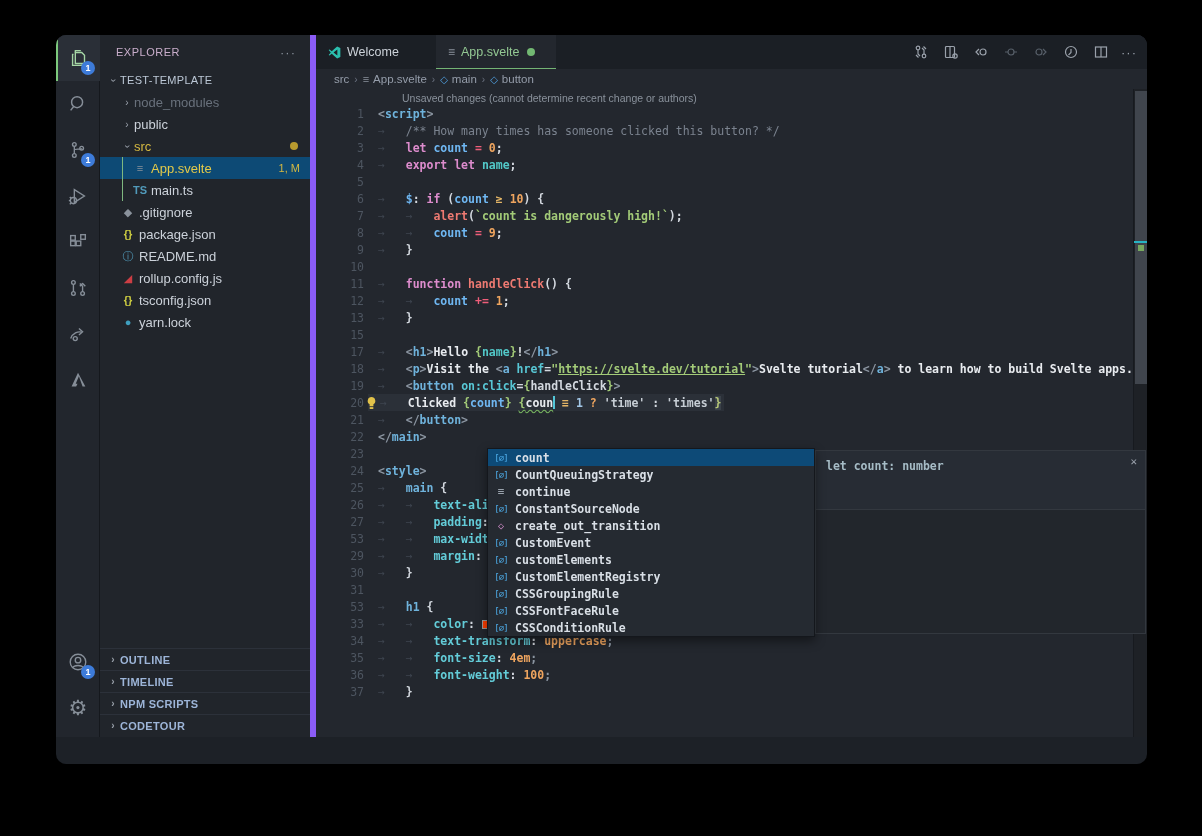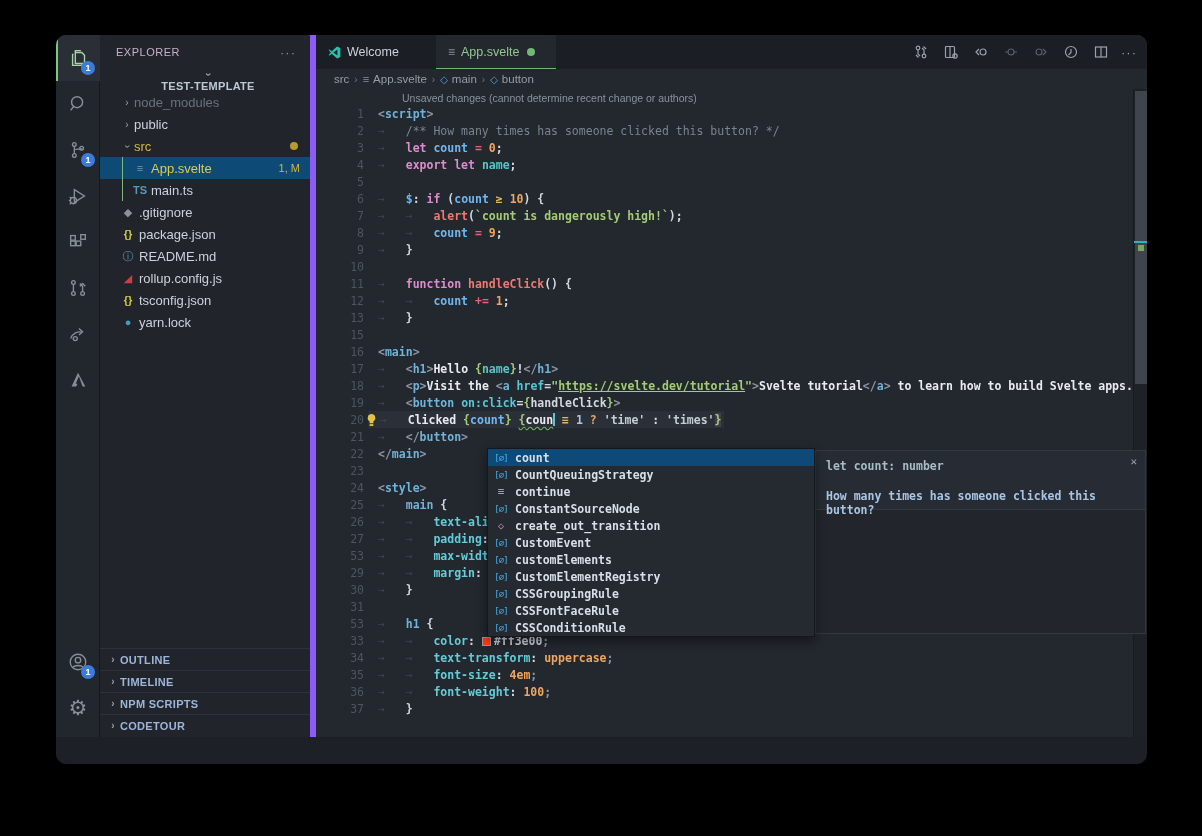--- a/index.html
+++ b/index.html
@@ -28,22 +28,22 @@
     padding:0 3px; font-weight:bold; }
   .act-bottom { position:absolute; bottom:6px; left:0; width:44px; }
   .gear-glyph { font-size:21px; color:#868e98; }
 
   
   .sidebar { width:216px; background:#21252b; border-right:6px solid #8b5cf6; position:relative; flex:none;
     font-size:13px; color:#ccd2da; }
   .sb-header { height:34px; display:flex; align-items:center; justify-content:space-between; padding:0 14px 0 16px; }
   .sb-title { font-size:11px; letter-spacing:.5px; color:#c9aecb; }
   .sb-dots { color:#8a929c; font-size:13px; letter-spacing:1px; }
-  .root-row { height:22px; display:flex; align-items:center; padding-left:6px; font-weight:bold;
-    font-size:11px; color:#bcc8d6; letter-spacing:.3px;flex-direction:column; }
+  .root-row { height:22px; display:flex; align-items:center; padding-left:6px; font-weight:normal;
+    font-size:11px; color:#bcc8d6; letter-spacing:.3px; }
   .chev { display:inline-block; width:14px; color:#9aa1ab; font-size:10px; text-align:center; flex:none; }
   .chev.open { transform:rotate(90deg); }
   .tree { position:relative; }
   .tree-row { height:22px; display:flex; align-items:center; position:relative; }
   .tree-row .ficon { width:16px; text-align:center; font-size:11px; flex:none; margin-right:3px; }
   .tree-row.dim .flabel { color:#69717c; }
   .tree-row.mod .flabel { color:#d4b841; }
   .tree-row.selected { background:#0d4a75; }
   .tree-row.selected .flabel { color:#e3c949; }
   .fbadge { margin-left:auto; margin-right:10px; font-size:11px; color:#d4b841; }
@@ -403,21 +403,20 @@
             <div class="line"><span class="ln">5</span><span class="codetxt"></span></div>
             <div class="line"><span class="ln">6</span><span class="codetxt"><span class="c-ws">→   </span><span class="c-var">$</span><span class="c-txt">: </span><span class="c-kw">if</span><span class="c-txt"> (</span><span class="c-var">count</span><span class="c-txt"> </span><span class="c-lig">≥</span><span class="c-txt"> </span><span class="c-num">10</span><span class="c-txt">) {</span></span></div>
             <div class="line"><span class="ln">7</span><span class="codetxt"><span class="c-ws">→   →   </span><span class="c-fn">alert</span><span class="c-txt">(</span><span class="c-str">`count is dangerously high!`</span><span class="c-txt">);</span></span></div>
             <div class="line"><span class="ln">8</span><span class="codetxt"><span class="c-ws">→   →   </span><span class="c-var">count</span><span class="c-txt"> </span><span class="c-op">=</span><span class="c-txt"> </span><span class="c-num">9</span><span class="c-txt">;</span></span></div>
             <div class="line"><span class="ln">9</span><span class="codetxt"><span class="c-ws">→   </span><span class="c-txt">}</span></span></div>
             <div class="line"><span class="ln">10</span><span class="codetxt"></span></div>
             <div class="line"><span class="ln">11</span><span class="codetxt"><span class="c-ws">→   </span><span class="c-kw">function </span><span class="c-fn">handleClick</span><span class="c-txt">() {</span></span></div>
             <div class="line"><span class="ln">12</span><span class="codetxt"><span class="c-ws">→   →   </span><span class="c-var">count</span><span class="c-txt"> </span><span class="c-op">+=</span><span class="c-txt"> </span><span class="c-num">1</span><span class="c-txt">;</span></span></div>
             <div class="line"><span class="ln">13</span><span class="codetxt"><span class="c-ws">→   </span><span class="c-txt">}</span></span></div>
             <div class="line"><span class="ln">15</span><span class="codetxt"></span></div>
-            <div class="line"><span class="ln">16</span><span class="codetxt"><span class="c-punct">&lt;</span><span class="c-tag">main</span><span class="c-punct">&gt;</span></span></div>
             <div class="line"><span class="ln">17</span><span class="codetxt"><span class="c-ws">→   </span><span class="c-punct">&lt;</span><span class="c-tag">h1</span><span class="c-punct">&gt;</span><span class="c-txtb">Hello </span><span class="c-str">{</span><span class="c-teal">name</span><span class="c-str">}</span><span class="c-txtb">!</span><span class="c-punct">&lt;/</span><span class="c-tag">h1</span><span class="c-punct">&gt;</span></span></div>
             <div class="line"><span class="ln">18</span><span class="codetxt"><span class="c-ws">→   </span><span class="c-punct">&lt;</span><span class="c-tag">p</span><span class="c-punct">&gt;</span><span class="c-txtb">Visit the </span><span class="c-punct">&lt;</span><span class="c-tag">a</span><span class="c-txt"> </span><span class="c-attr">href</span><span class="c-txt">=</span><span class="c-str">"</span><span class="c-link">https://svelte.dev/tutorial</span><span class="c-str">"</span><span class="c-punct">&gt;</span><span class="c-txtb">Svelte tutorial</span><span class="c-punct">&lt;/</span><span class="c-tag">a</span><span class="c-punct">&gt;</span><span class="c-txtb"> to learn how to build Svelte apps.</span><span class="c-punct">&lt;/</span><span class="c-tag">p</span></span></div>
             <div class="line"><span class="ln">19</span><span class="codetxt"><span class="c-ws">→   </span><span class="c-punct">&lt;</span><span class="c-tag">button</span><span class="c-txt"> </span><span class="c-attr">on:click</span><span class="c-txt">=</span><span class="c-str">{</span><span class="c-txt">handleClick</span><span class="c-str">}</span><span class="c-punct">&gt;</span></span></div>
             <div class="line cur"><div class="hl"></div><span class="ln">20</span><span class="bulb"><svg width="11" height="14" viewBox="0 0 12 15">
                   <path d="M6 1a4.2 4.2 0 0 1 2.1 7.8V11H3.9V8.8A4.2 4.2 0 0 1 6 1z" fill="#e2c24a"></path>
                   <rect x="4" y="12" width="4" height="2" fill="#e2c24a"></rect>
                 </svg></span><span class="codetxt"><span class="c-ws">→   </span><span class="c-txtb">Clicked </span><span class="c-str">{</span><span class="c-var">count</span><span class="c-str">}</span><span class="c-txt"> </span><span class="c-str c-wavy">{</span><span class="c-txtb c-wavy">coun</span><span class="cursor"></span><span class="c-lig"> ≡</span><span class="c-txt"> </span><span class="c-lnum">1</span><span class="c-txt"> </span><span class="c-num">?</span><span class="c-txt"> </span><span class="c-sgrey">'time'</span><span class="c-txt"> : </span><span class="c-sgrey">'times'</span><span class="c-brkt">}</span></span></div>
             <div class="line"><span class="ln">21</span><span class="codetxt"><span class="c-ws">→   </span><span class="c-punct">&lt;/</span><span class="c-tag">button</span><span class="c-punct">&gt;</span></span></div>
             <div class="line"><span class="ln">22</span><span class="codetxt"><span class="c-punct">&lt;/</span><span class="c-tag">main</span><span class="c-punct">&gt;</span></span></div>
             <div class="line"><span class="ln">23</span><span class="codetxt"></span></div>
@@ -447,21 +446,20 @@
             <div class="sug-row"><span class="sug-icon variable">[∅]</span><span>customElements</span></div>
             <div class="sug-row"><span class="sug-icon variable">[∅]</span><span>CustomElementRegistry</span></div>
             <div class="sug-row"><span class="sug-icon variable">[∅]</span><span>CSSGroupingRule</span></div>
             <div class="sug-row"><span class="sug-icon variable">[∅]</span><span>CSSFontFaceRule</span></div>
             <div class="sug-row"><span class="sug-icon variable">[∅]</span><span>CSSConditionRule</span></div>
           </div>
 
         <div class="docs">
           <div class="docs-head">
             <div class="docs-sig">let count: number</div>
-            <div class="docs-desc">How many times has someone clicked this button?</div>
             <div class="docs-close">✕</div>
           </div>
         </div>
 
         <div class="scroll">
           <div class="thumb"></div>
           <div class="dec-teal"></div>
           <div class="dec-green"></div>
         </div>
       </div>

